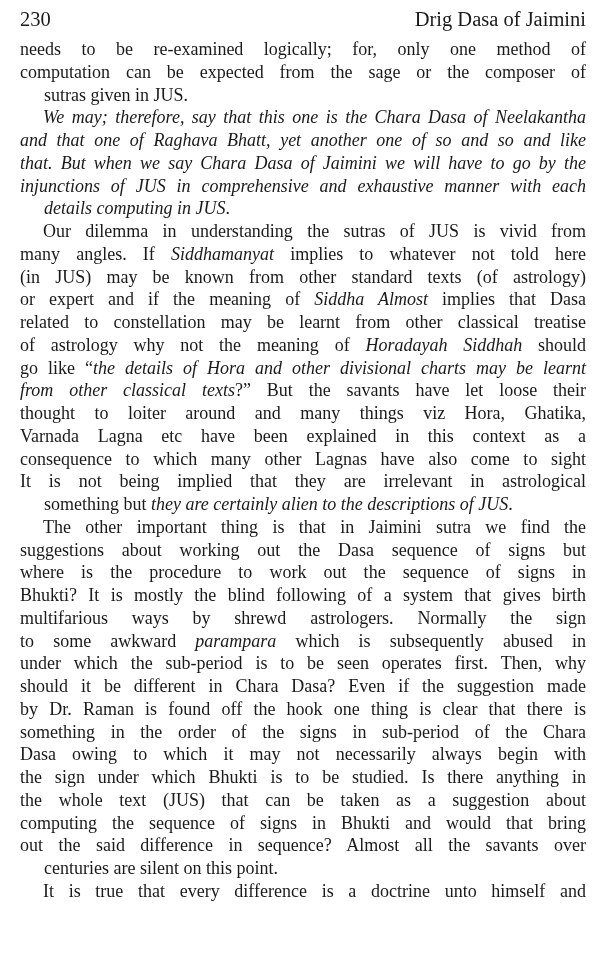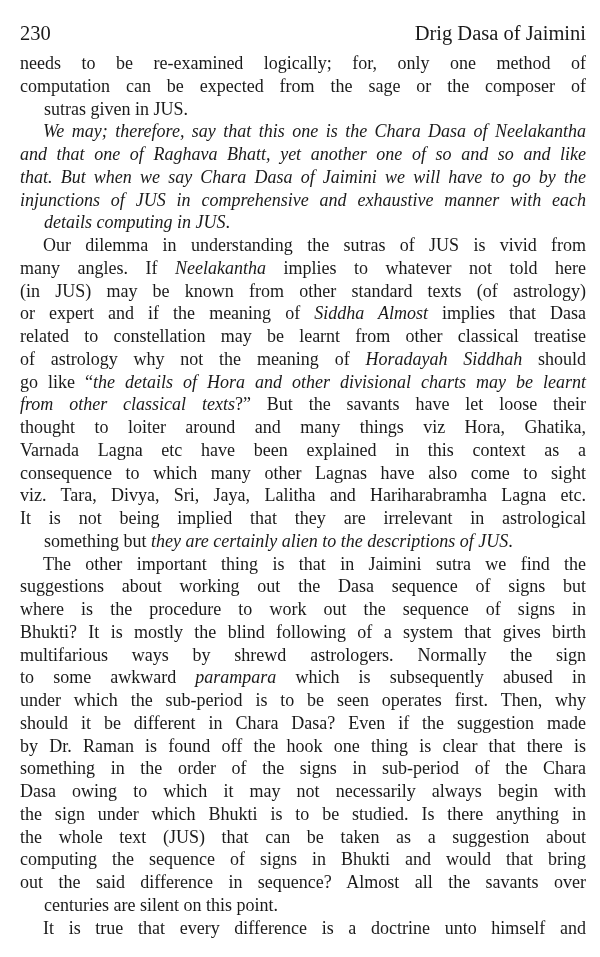--- a/index.html
+++ b/index.html
@@ -4,21 +4,21 @@
 <style>
   html, body { margin: 0; padding: 0; background: #ffffff; }
   body { width: 600px; height: 957px; overflow: hidden; position: relative; }
   .page {
     position: absolute; left: 20px; top: 0; width: 566px;
     font-family: "Liberation Serif", "DejaVu Serif", serif;
     color: #1a1a1a;
   }
   .running-head {
     display: flex; justify-content: space-between; align-items: baseline;
-    height: 36px; padding-top: 16px;
+    height: 36px; padding-top: 2px;
     font-size: 20.5px; line-height: 34px;
   }
   .body-text { font-size: 18px; line-height: 22.75px; }
   .line {
     display: block; white-space: nowrap; text-align: justify;
     text-align-last: justify; height: 22.75px;
   }
   .line.last { text-align-last: left; margin-left: 24px; }
   .line.indent { padding-left: 23px; }
   .it { font-style: italic; }
@@ -34,31 +34,30 @@
   <div class="body-text" id="body-text">
       <div class="line"><span>needs to be re-examined logically; for, only one method of</span></div>
       <div class="line"><span>computation can be expected from the sage or the composer of</span></div>
       <div class="line last"><span>sutras given in JUS.</span></div>
       <div class="line indent"><span class="it">We may; therefore, say that this one is the Chara Dasa of Neelakantha</span></div>
       <div class="line"><span class="it">and that one of Raghava Bhatt, yet another one of so and so and like</span></div>
       <div class="line"><span class="it">that. But when we say Chara Dasa of Jaimini we will have to go by the</span></div>
       <div class="line"><span class="it">injunctions of JUS in comprehensive and exhaustive manner with each</span></div>
       <div class="line last"><span class="it">details computing in JUS</span><span>.</span></div>
       <div class="line indent"><span>Our dilemma in understanding the sutras of JUS is vivid from</span></div>
-      <div class="line"><span>many angles. If </span><span class="it">Neelakantha</span><span> implies to whatever not told here</span></div>
+      <div class="line"><span>many angles. If </span><span class="it">Siddhamanyat</span><span> implies to whatever not told here</span></div>
       <div class="line"><span>(in JUS) may be known from other standard texts (of astrology)</span></div>
       <div class="line"><span>or expert and if the meaning of </span><span class="it">Siddha Almost</span><span> implies that Dasa</span></div>
       <div class="line"><span>related to constellation may be learnt from other classical treatise</span></div>
       <div class="line"><span>of astrology why not the meaning of </span><span class="it">Horadayah Siddhah</span><span> should</span></div>
       <div class="line"><span>go like “</span><span class="it">the details of Hora and other divisional charts may be learnt</span></div>
       <div class="line"><span class="it">from other classical texts</span><span>?” But the savants have let loose their</span></div>
       <div class="line"><span>thought to loiter around and many things viz Hora, Ghatika,</span></div>
       <div class="line"><span>Varnada Lagna etc have been explained in this context as a</span></div>
       <div class="line"><span>consequence to which many other Lagnas have also come to sight</span></div>
-      <div class="line"><span>viz. Tara, Divya, Sri, Jaya, Lalitha and Hariharabramha Lagna etc.</span></div>
       <div class="line"><span>It is not being implied that they are irrelevant in astrological</span></div>
       <div class="line last"><span>something but </span><span class="it">they are certainly alien to the descriptions of JUS</span><span>.</span></div>
       <div class="line indent"><span>The other important thing is that in Jaimini sutra we find the</span></div>
       <div class="line"><span>suggestions about working out the Dasa sequence of signs but</span></div>
       <div class="line"><span>where is the procedure to work out the sequence of signs in</span></div>
       <div class="line"><span>Bhukti? It is mostly the blind following of a system that gives birth</span></div>
       <div class="line"><span>multifarious ways by shrewd astrologers. Normally the sign</span></div>
       <div class="line"><span>to some awkward </span><span class="it">parampara</span><span> which is subsequently abused in</span></div>
       <div class="line"><span>under which the sub-period is to be seen operates first. Then, why</span></div>
       <div class="line"><span>should it be different in Chara Dasa? Even if the suggestion made</span></div>

